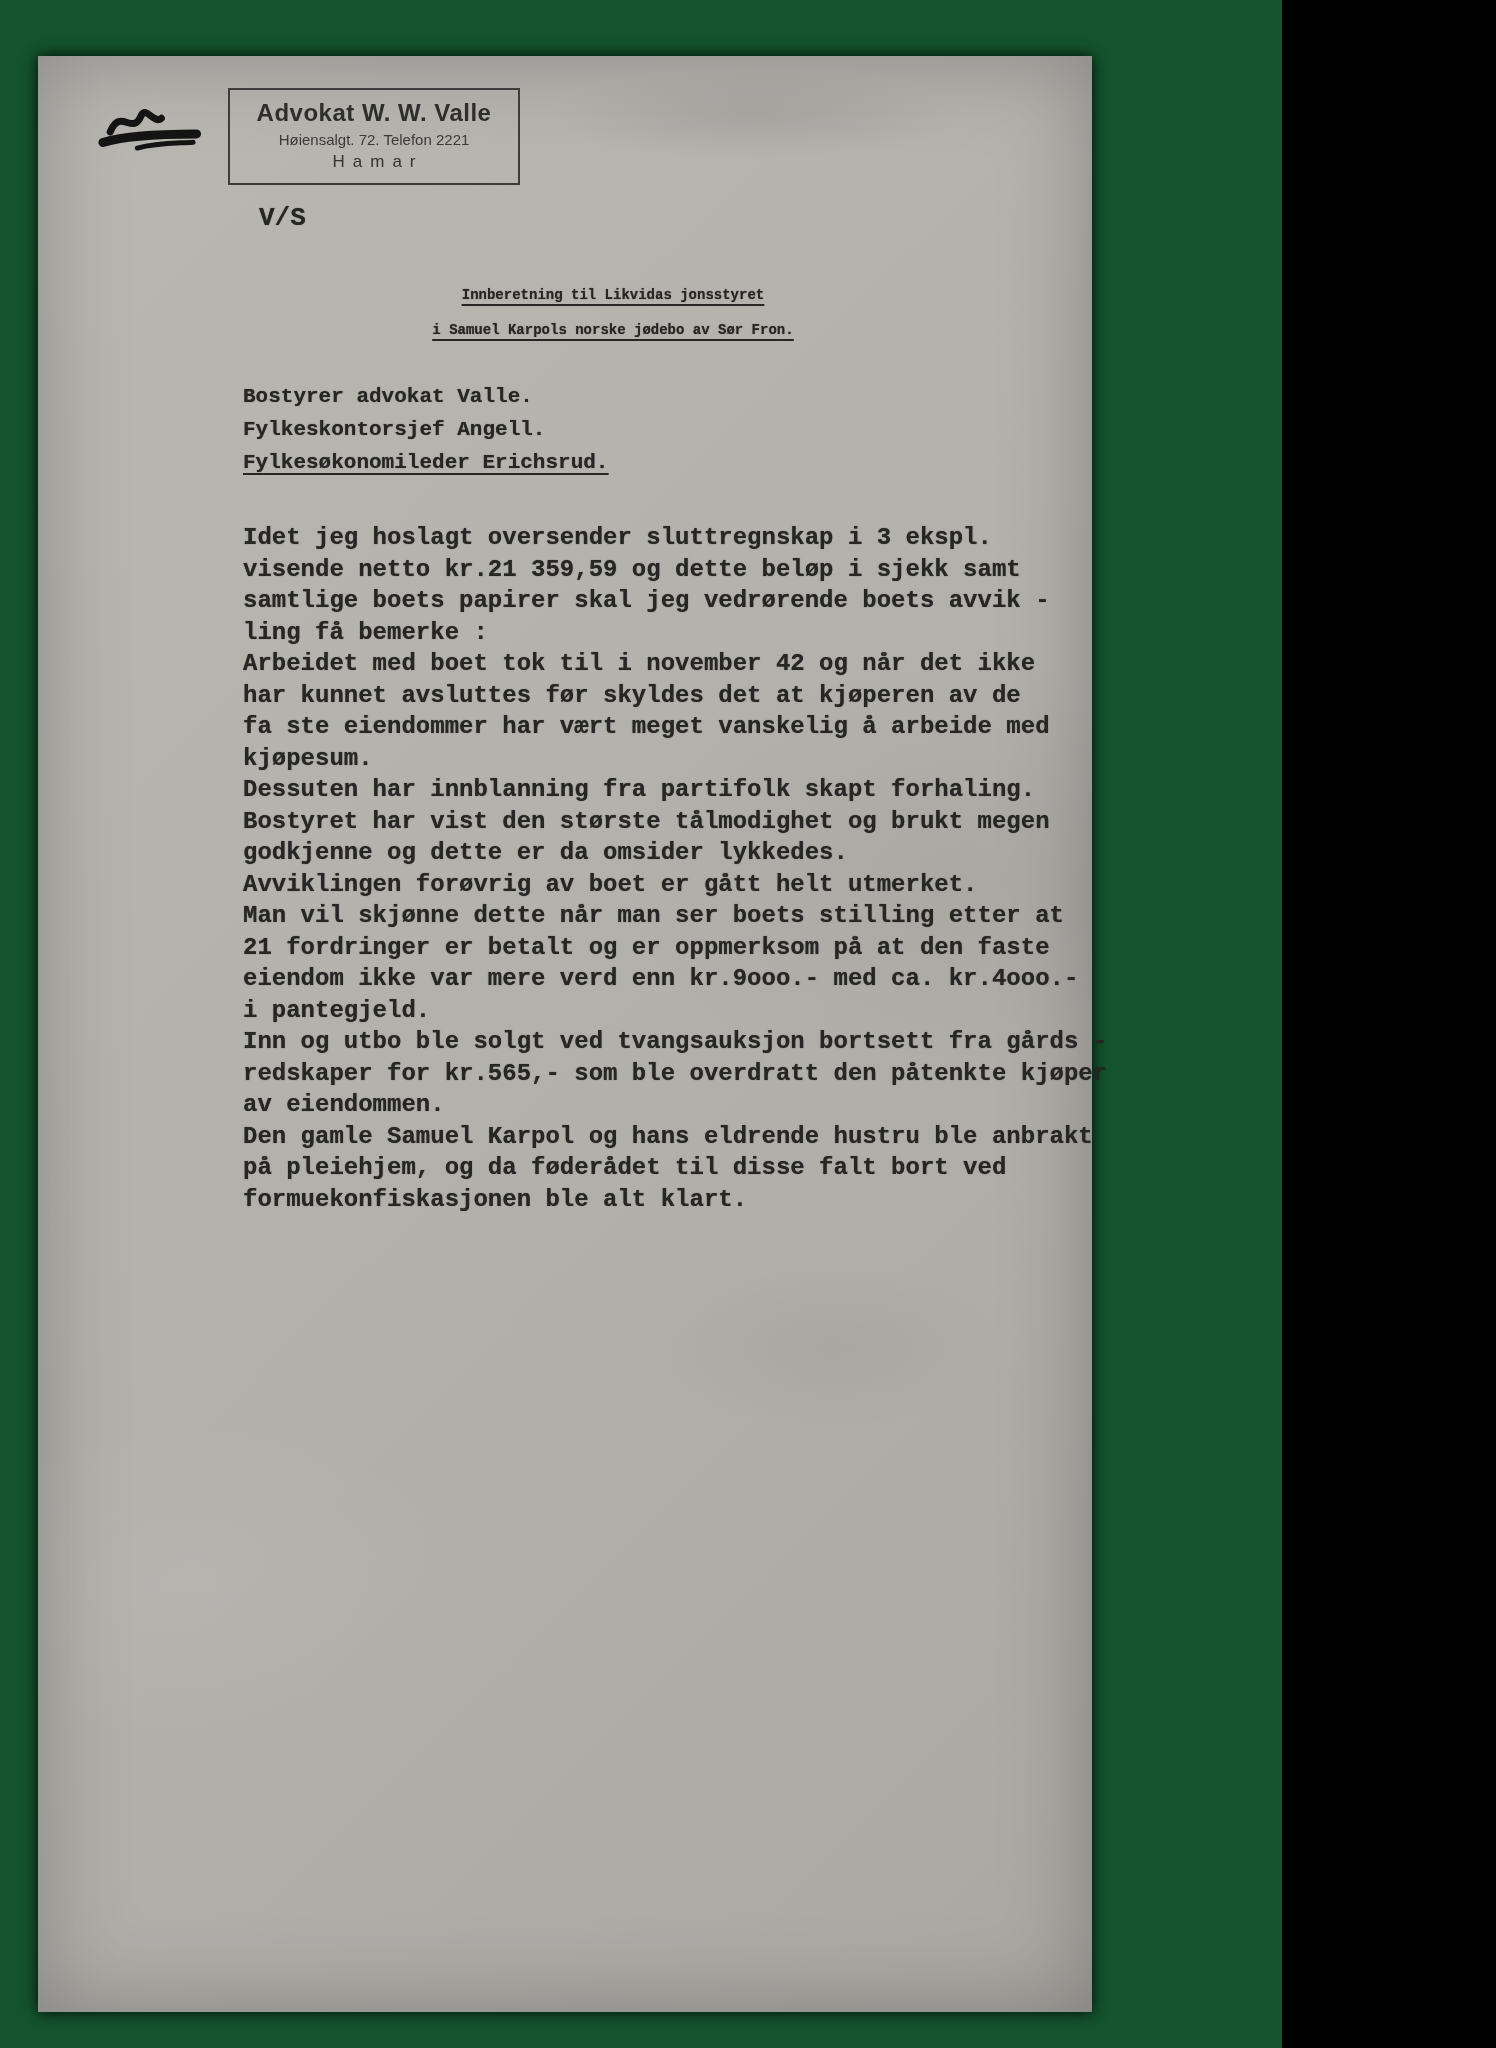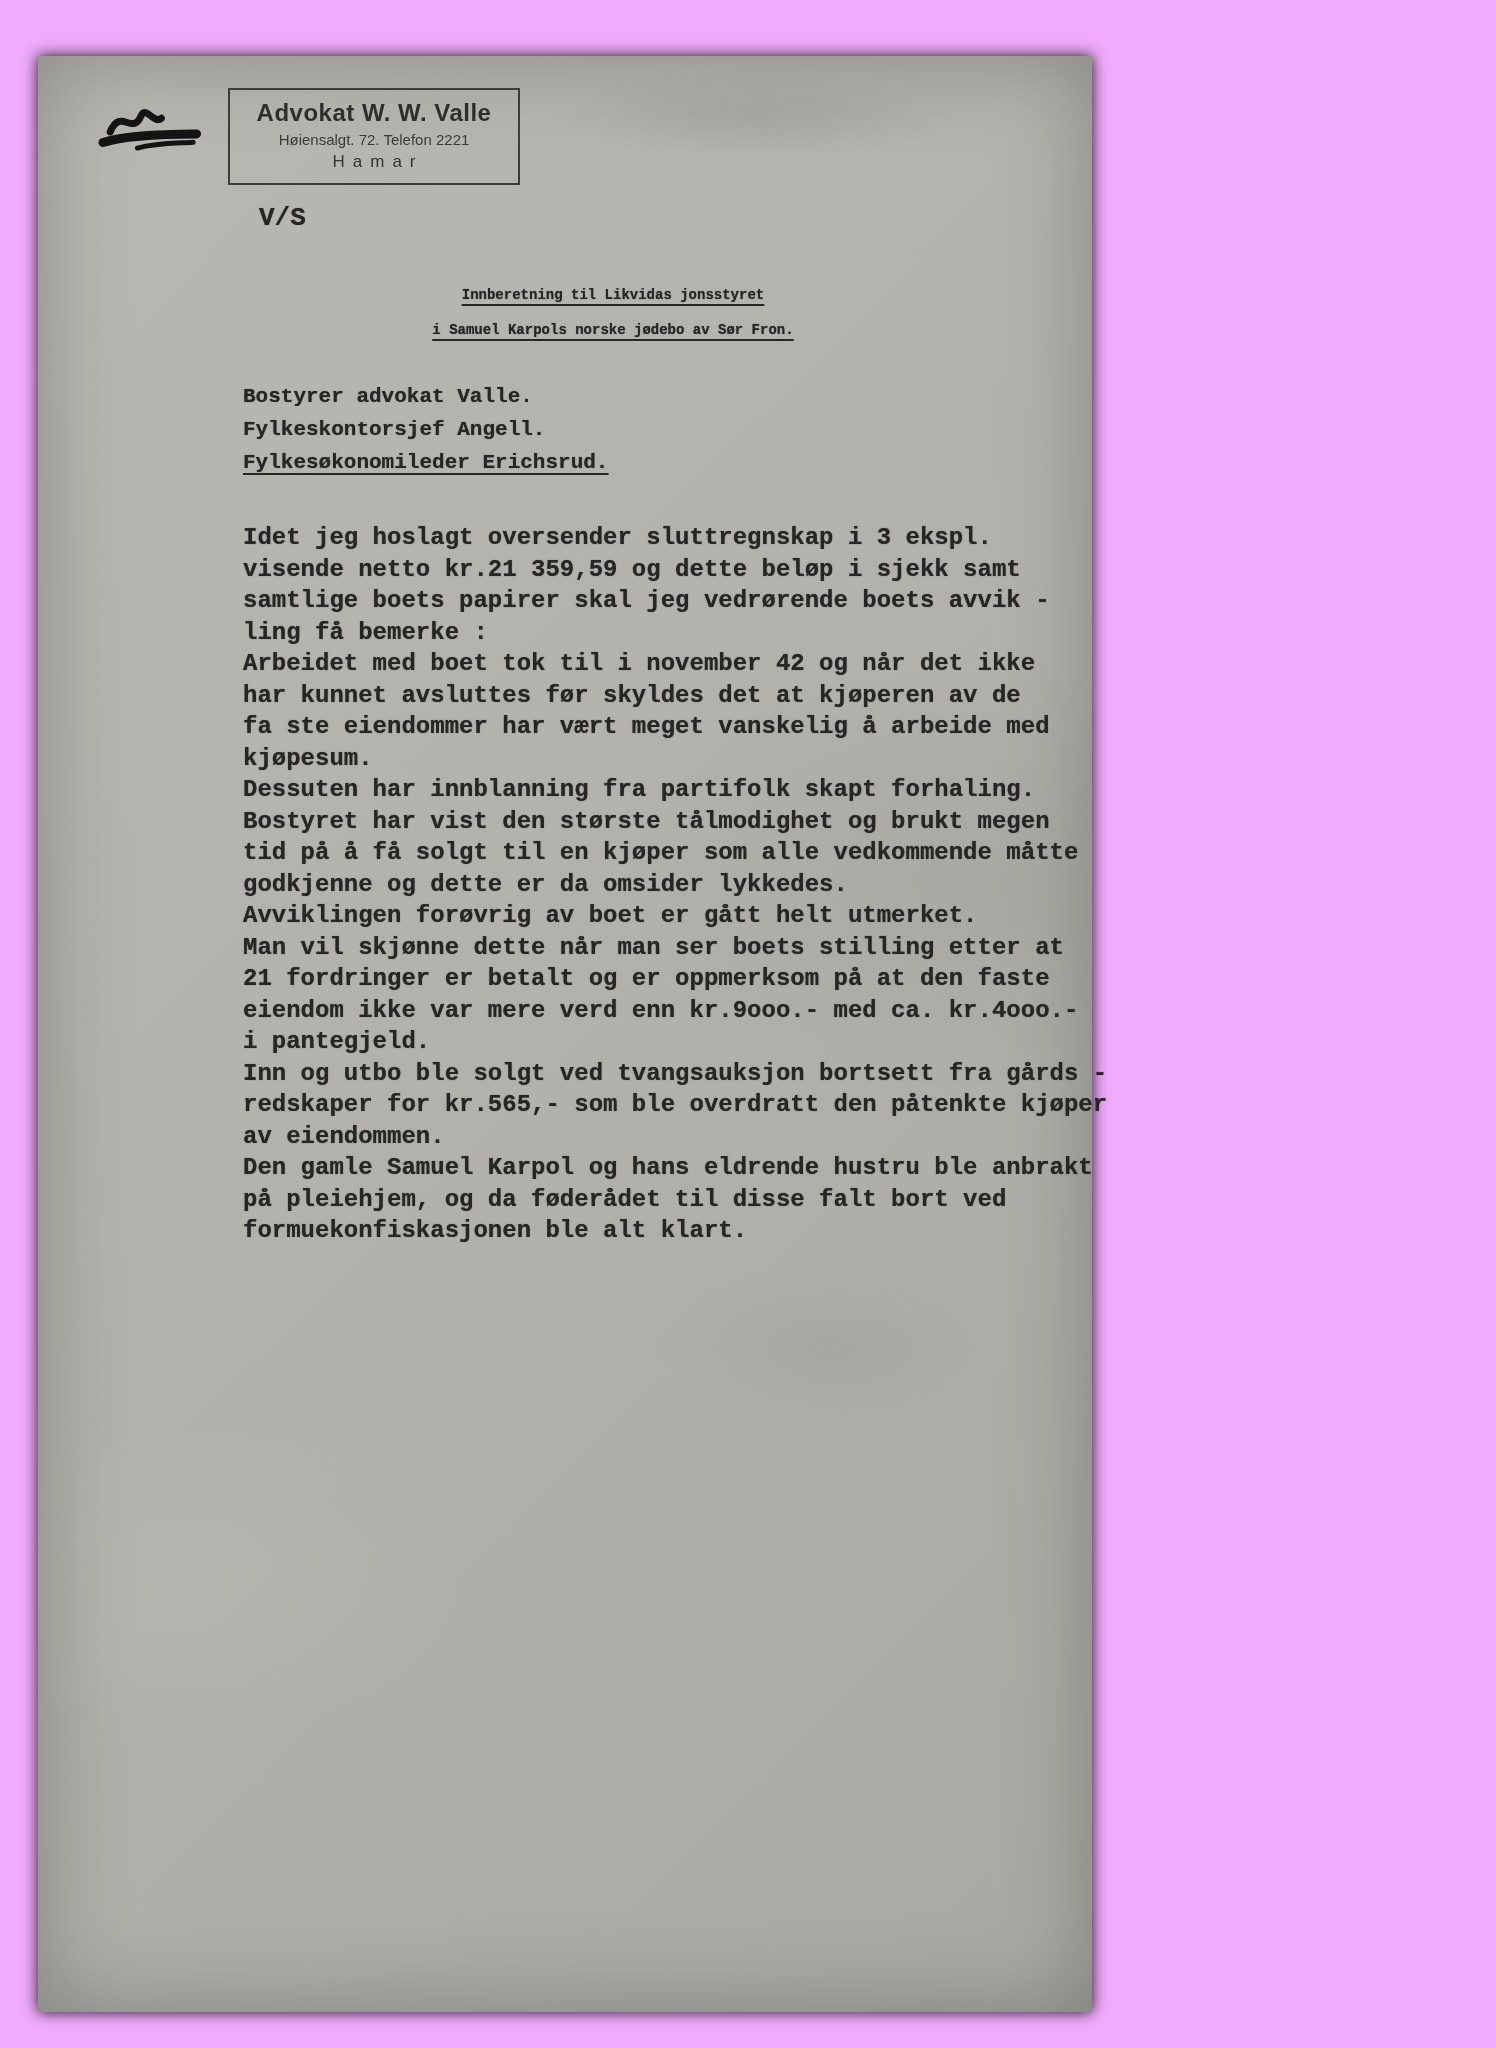--- a/index.html
+++ b/index.html
@@ -2,23 +2,23 @@
 <html><head>
 <meta charset="utf-8">
 <style>
   html, body {
     margin: 0;
     padding: 0;
     background: #000;
   }
   .screen {
     position: relative;
-    width: 1496px;
+    width: 1282px;
     height: 2048px;
-    background: #f0abfc;
+    background: #14532d;
     overflow: hidden;
     font-family: "Liberation Mono", "DejaVu Sans Mono", monospace;
   }
   .paper {
     position: absolute;
     left: 38px;
     top: 56px;
     width: 1054px;
     height: 1956px;
     background-color: #b3b1ac;
@@ -150,21 +150,20 @@
       <div class="body-line">Idet jeg hoslagt oversender sluttregnskap i 3 ekspl.</div>
       <div class="body-line">visende netto kr.21 359,59 og dette beløp i sjekk samt</div>
       <div class="body-line">samtlige boets papirer skal jeg vedrørende boets avvik -</div>
       <div class="body-line">ling få bemerke :</div>
       <div class="body-line">Arbeidet med boet tok til i november 42 og når det ikke</div>
       <div class="body-line">har kunnet avsluttes før skyldes det at kjøperen av de</div>
       <div class="body-line">fa ste eiendommer har vært meget vanskelig å arbeide med</div>
       <div class="body-line">kjøpesum.</div>
       <div class="body-line">Dessuten har innblanning fra partifolk skapt forhaling.</div>
       <div class="body-line">Bostyret har vist den største tålmodighet og brukt megen</div>
-      <div class="body-line">tid på å få solgt til en kjøper som alle vedkommende måtte</div>
       <div class="body-line">godkjenne og dette er da omsider lykkedes.</div>
       <div class="body-line">Avviklingen forøvrig av boet er gått helt utmerket.</div>
       <div class="body-line">Man vil skjønne dette når man ser boets stilling etter at</div>
       <div class="body-line">21 fordringer er betalt og er oppmerksom på at den faste</div>
       <div class="body-line">eiendom ikke var mere verd enn kr.9ooo.- med ca. kr.4ooo.-</div>
       <div class="body-line">i pantegjeld.</div>
       <div class="body-line">Inn og utbo ble solgt ved tvangsauksjon bortsett fra gårds -</div>
       <div class="body-line">redskaper for kr.565,- som ble overdratt den påtenkte kjøper</div>
       <div class="body-line">av eiendommen.</div>
       <div class="body-line">Den gamle Samuel Karpol og hans eldrende hustru ble anbrakt</div>

